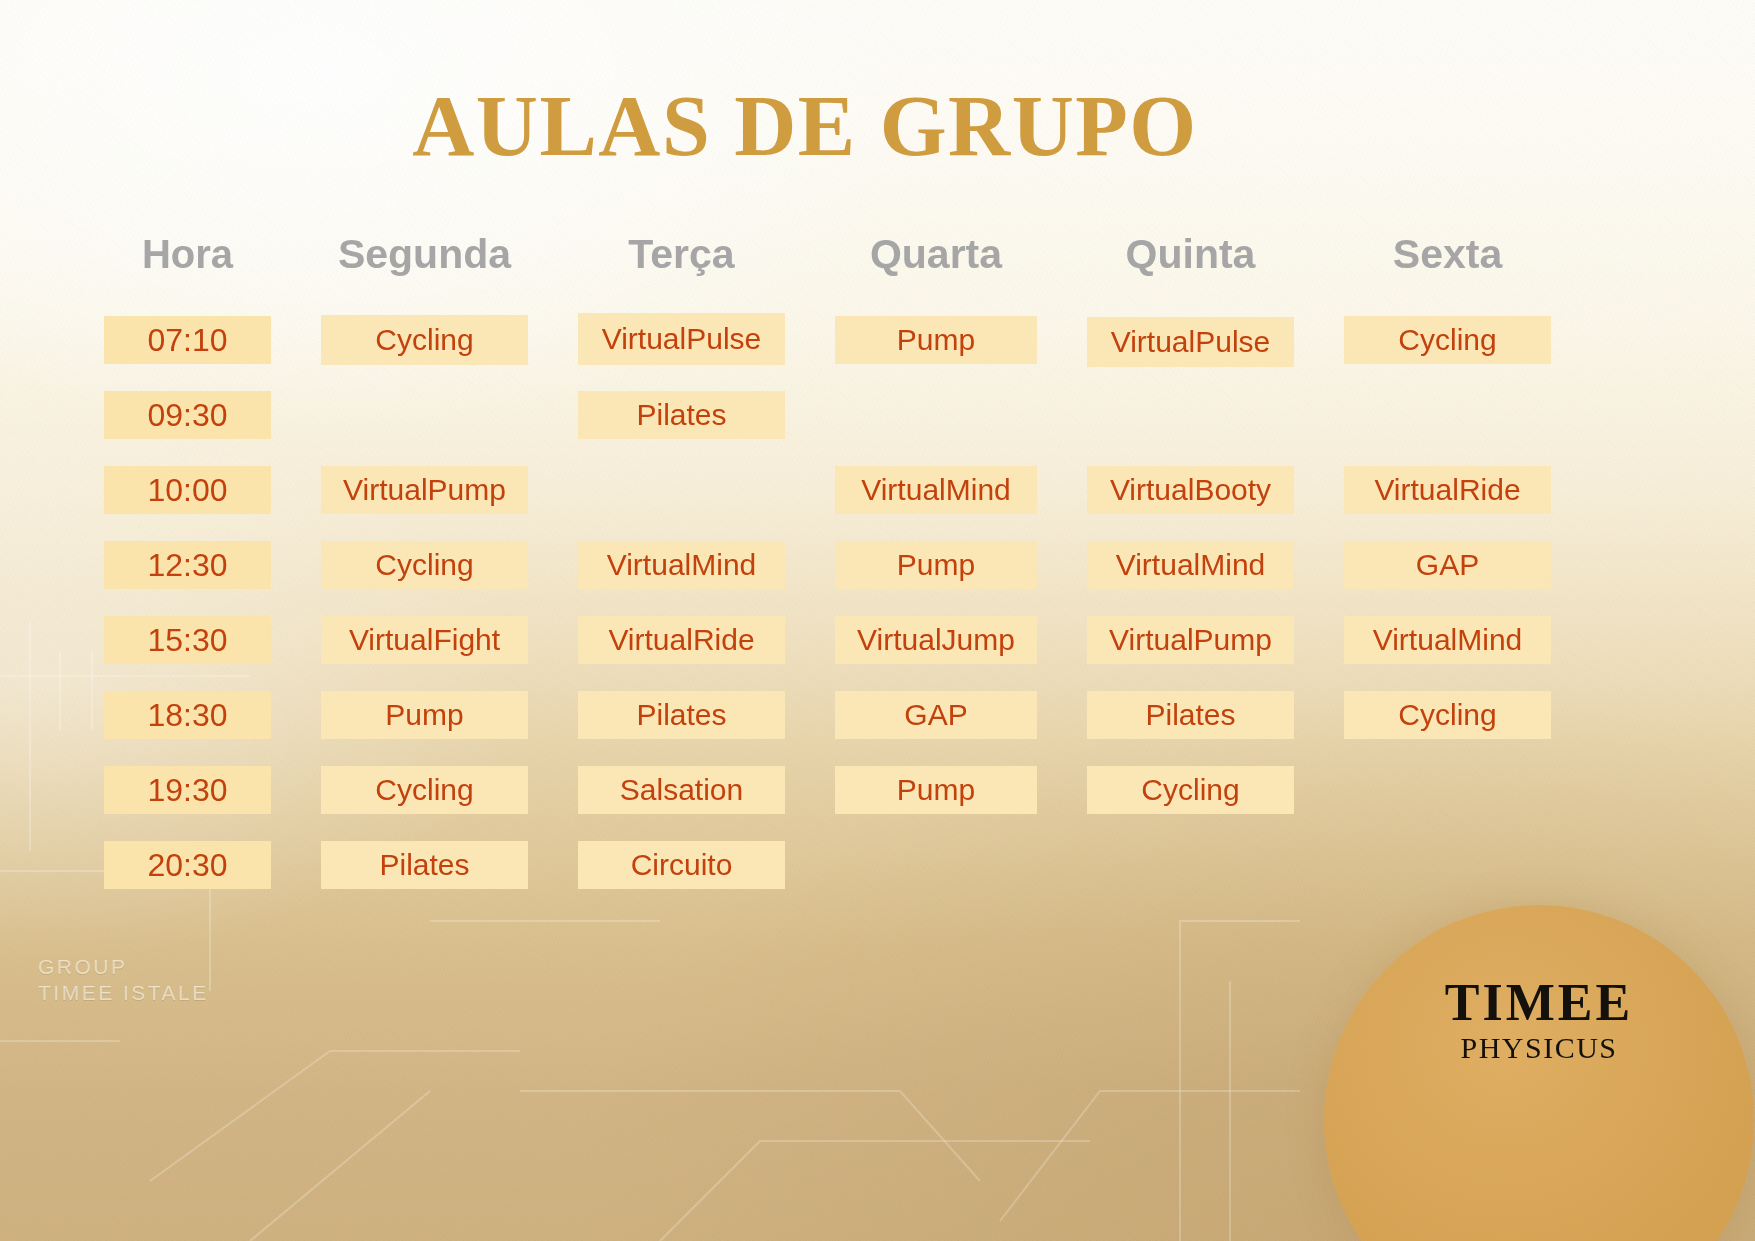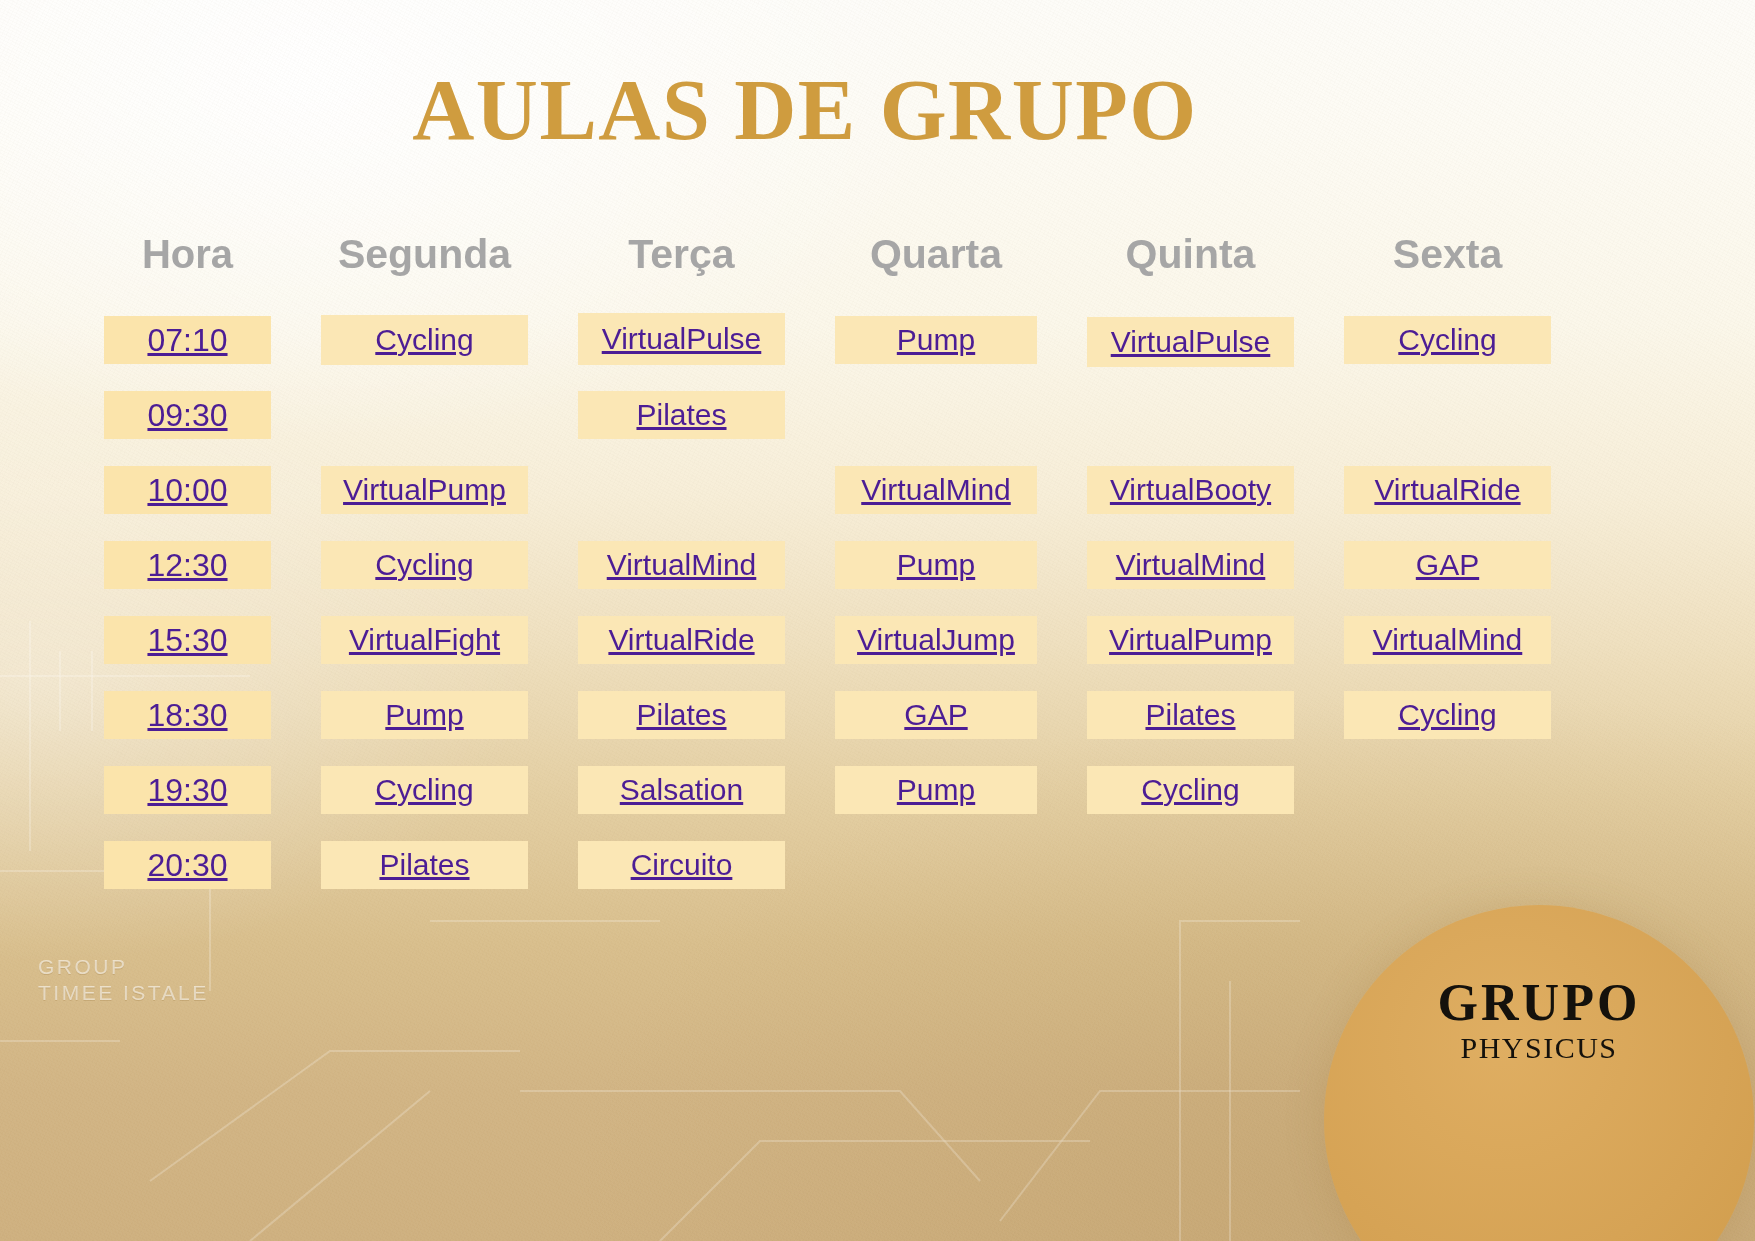--- a/index.html
+++ b/index.html
@@ -61,21 +61,21 @@
     position: absolute;
     left: 0; bottom: 0;
     width: 1300px; height: 620px;
     opacity: .55;
     pointer-events: none;
   }
 
   
   #title {
     position: absolute;
-    top: 60px;
+    top: 76px;
     left: 0;
     width: 1610px;
     text-align: center;
     font-family: "Liberation Serif", serif;
     font-size: 86px;
     letter-spacing: 1.5px;
     color: #cf9c3f;
     white-space: nowrap;
   }
 
@@ -108,27 +108,26 @@
 
   
   .body-row { height: 75px; }
 
   .cell {
     height: 48px;
     display: flex;
     align-items: center;
     justify-content: center;
     background: #fbe7b5;
-    color: #4c1d95;
+    color: #c2410c;
     font-size: 30px;
     line-height: 1;
     white-space: nowrap;
     padding: 0 6px;
     overflow: hidden;
-    text-decoration: underline;
   }
   .cell.empty { background: transparent; }
 
   .cell.time {
     background: #fbe4ab;
     font-size: 32px;
   }
 
   
   .r0 .c1 { height: 50px; }
@@ -294,18 +293,18 @@
       <div class="cell empty"></div>
     </div>
 
   </div>
 
   <div id="watermark">GROUP
 TIMEE ISTALE</div>
 
   <div id="logo">
     <div id="logo-inner">
-      <div id="logo-main">GRUPO</div>
+      <div id="logo-main">TIMEE</div>
       <div id="logo-sub">PHYSICUS</div>
     </div>
   </div>
 
 </div>
 
 </body></html>

